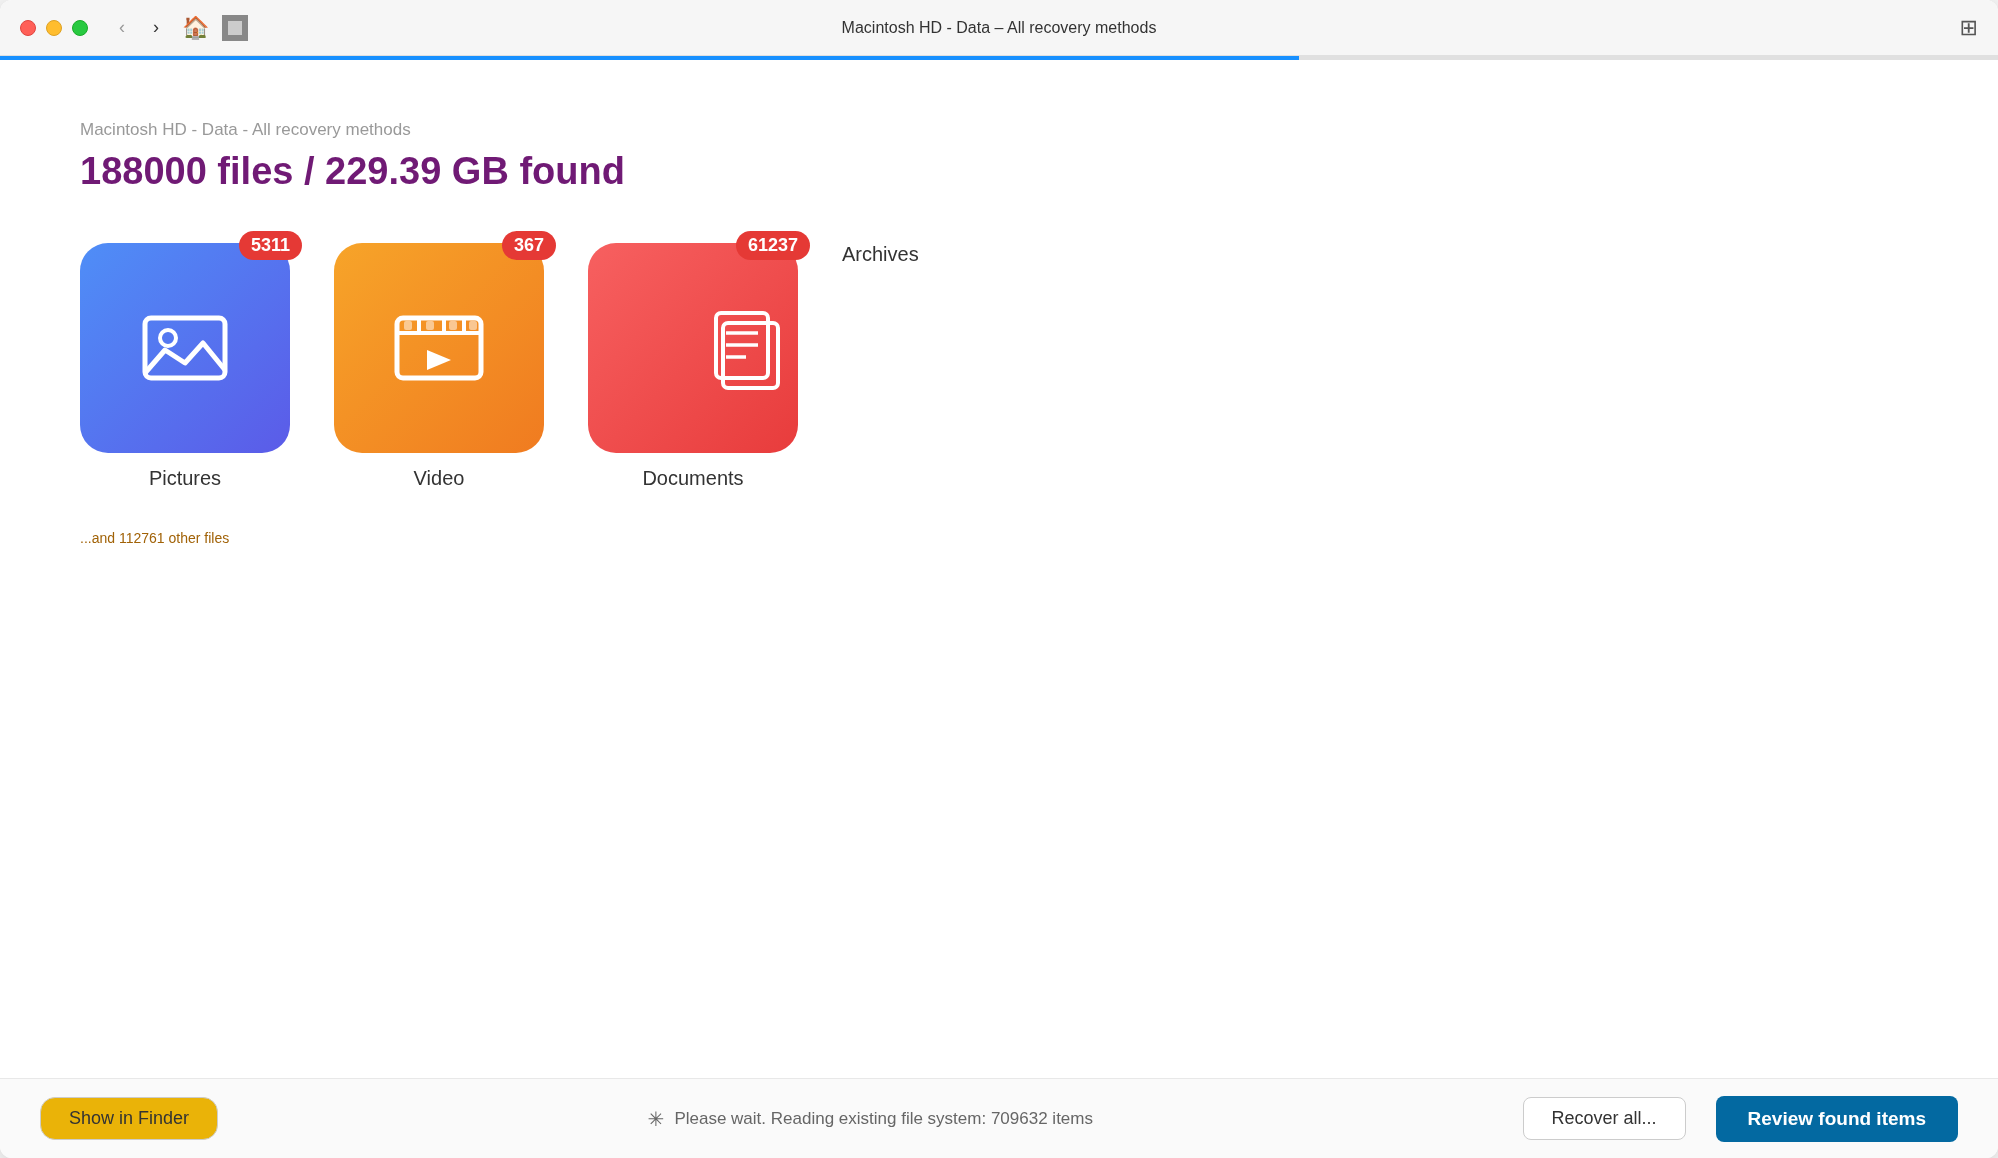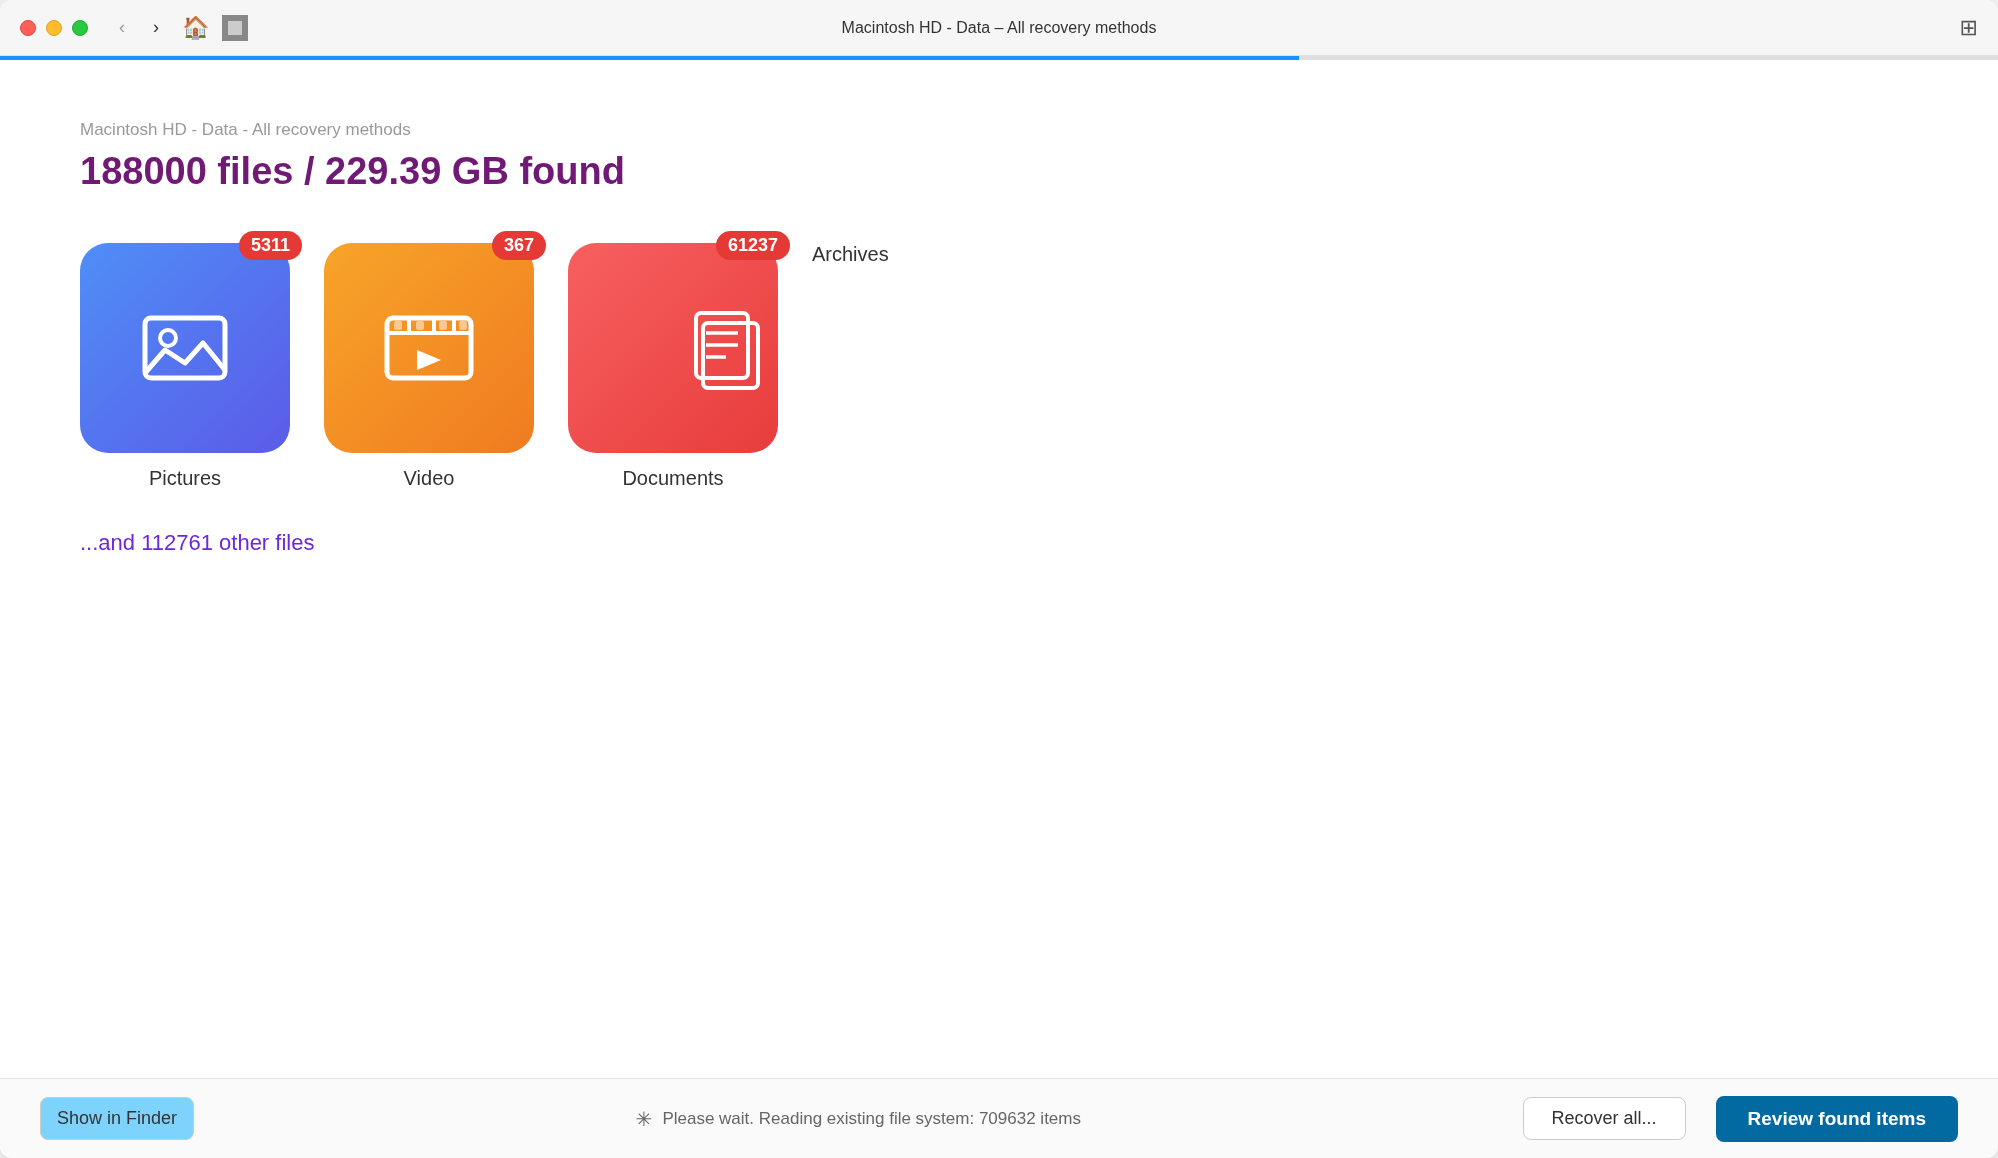--- a/index.html
+++ b/index.html
@@ -142,21 +142,21 @@
     .found-title {
       font-size: 38px;
       font-weight: 700;
       color: #701a75;
       margin-bottom: 50px;
     }
 
     
     .categories {
       display: flex;
-      gap: 34px;
+      gap: 44px;
       align-items: flex-start;
       margin-bottom: 40px;
     }
 
     .category-item {
       display: flex;
       flex-direction: column;
       align-items: center;
       gap: 14px;
       cursor: pointer;
@@ -211,42 +211,42 @@
       font-weight: 400;
     }
 
     
     .cat-icon {
       width: 100px;
       height: 100px;
     }
 
     .other-files {
-      font-size: 22px;
-      color: #6d28d9;
+      font-size: 14px;
+      color: #a16207;
       margin-top: 10px;
     }
 
     
     .footer {
       height: 80px;
       border-top: 1px solid #e8e8e8;
       display: flex;
       align-items: center;
       padding: 0 40px;
       gap: 30px;
       background: #fafafa;
       flex-shrink: 0;
     }
 
     .show-finder-btn {
       border: 1px solid #ccc;
-      background: #7dd3fc;
-      border-radius: 8px;
-      padding: 10px 16px;
+      background: #eab308;
+      border-radius: 15px;
+      padding: 10px 28px;
       font-size: 18px;
       color: #333;
       cursor: pointer;
       white-space: nowrap;
     }
 
     .status-text {
       flex: 1;
       text-align: center;
       font-size: 17px;

